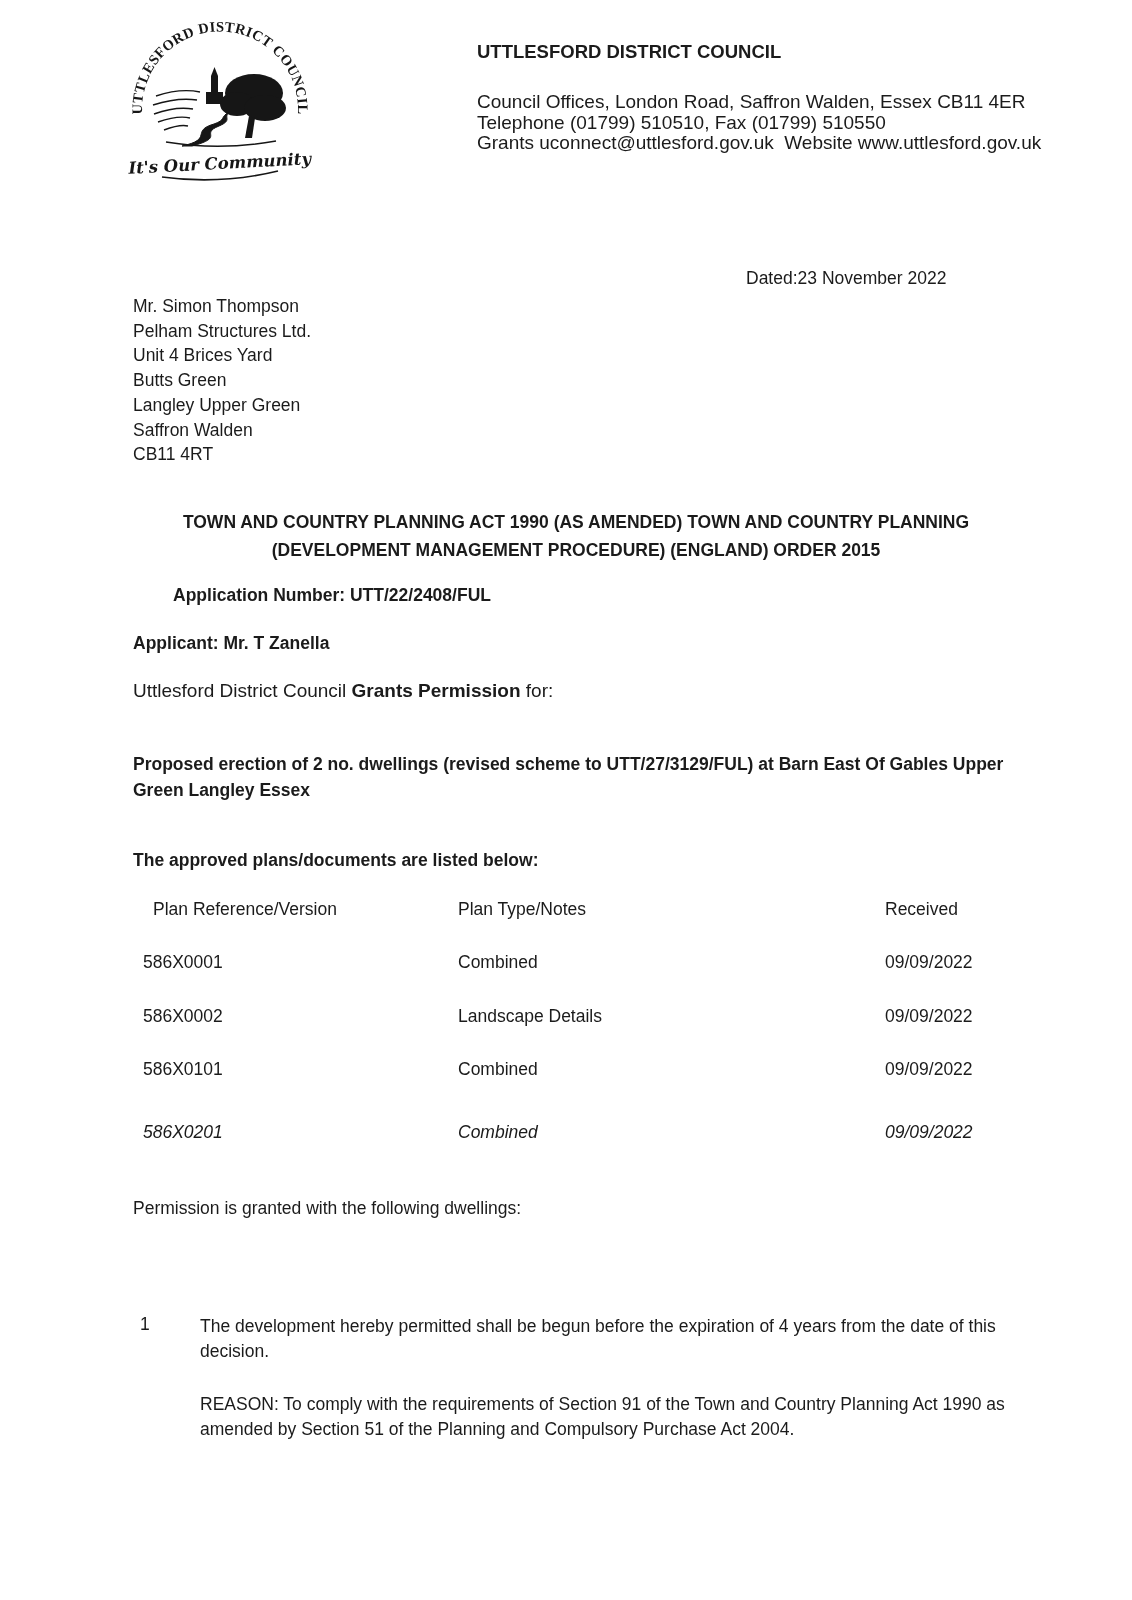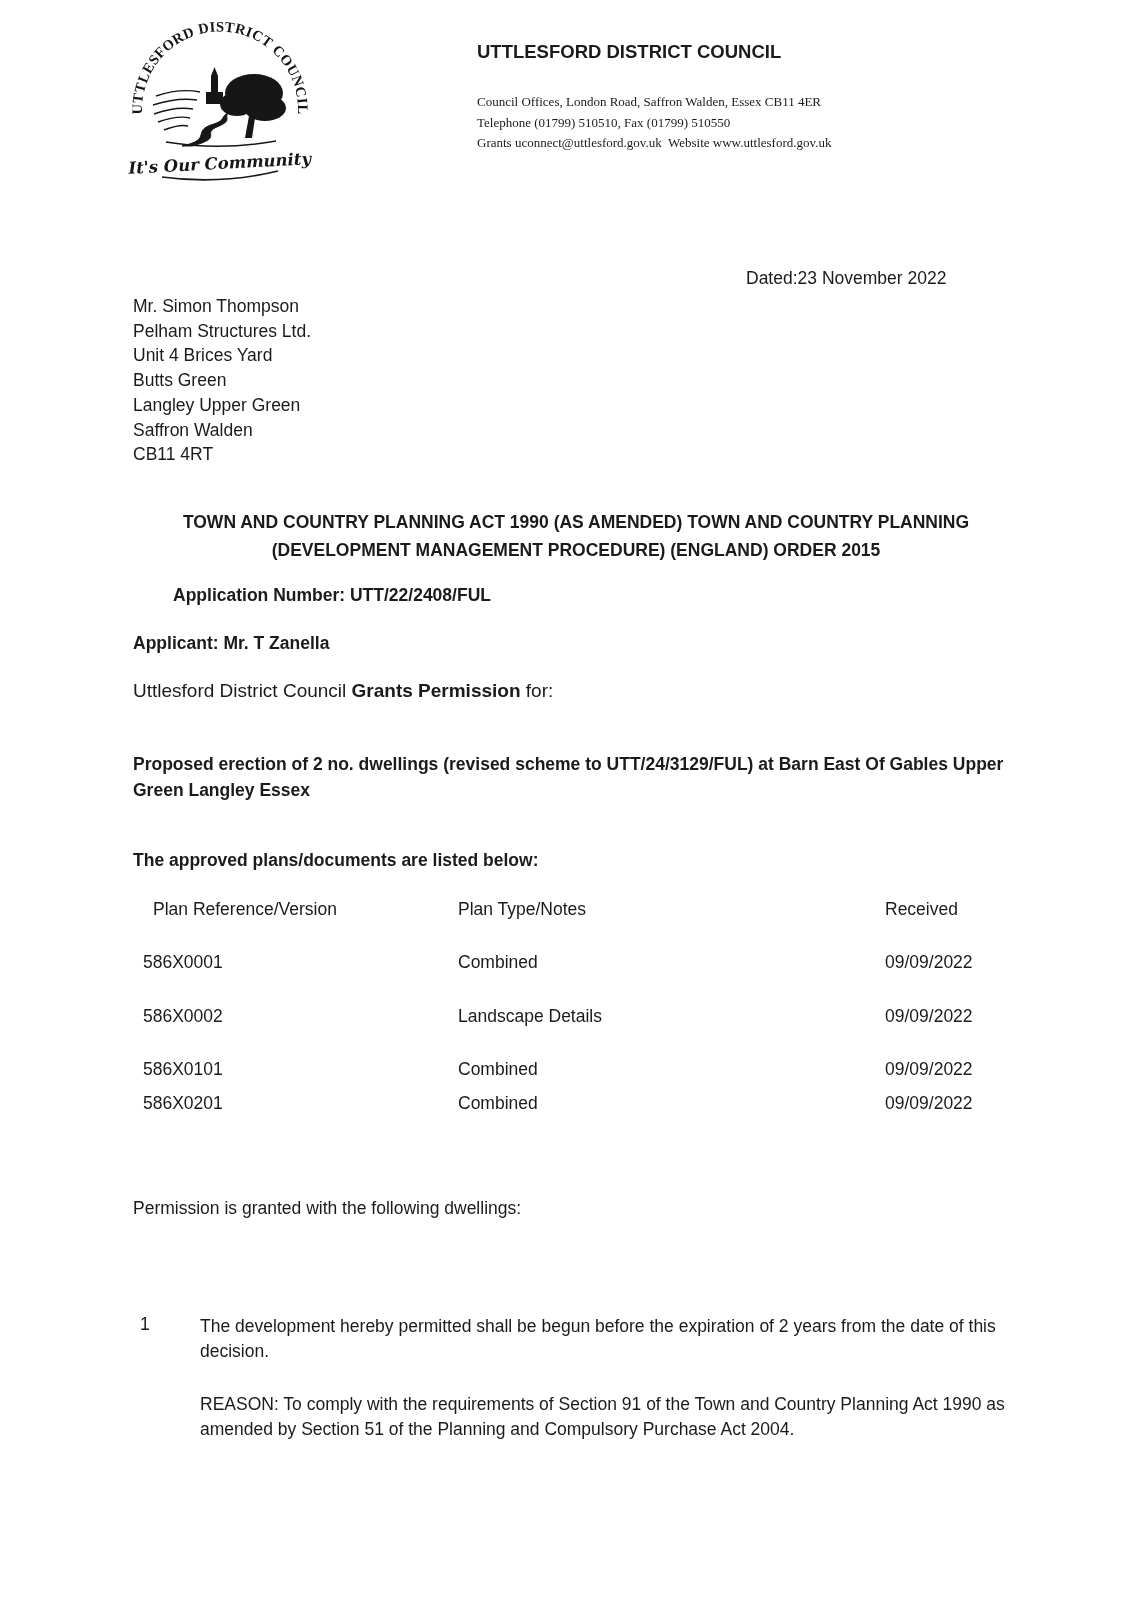--- a/index.html
+++ b/index.html
@@ -12,21 +12,21 @@
     color:#1b1b1b;
     overflow:hidden;
   }
   .abs { position:absolute; }
   .bold { font-weight:bold; }
   .pre { white-space:pre-wrap; }
 
   
   .logo { left:126px; top:20px; width:188px; height:168px; }
   .org-name { left:477px; top:41px; font-size:18.5px; font-weight:bold; }
-  .header-lines { left:477px; top:92px; font-size:13px; line-height:20.6px;font-family:Liberation Serif, serif; }
+  .header-lines { left:477px; top:92px; font-size:19px; line-height:20.6px; }
 
   
   .recipient { left:133px; top:268px; font-size:17.5px; line-height:24.7px;margin-top:26px; }
   .date-line { left:746px; top:268px; font-size:17.5px; }
 
   
   .act-title { left:146px; top:509px; width:860px; text-align:center;
                font-size:17.5px; font-weight:bold; line-height:27.5px; }
   .app-number { left:133px; top:585px; font-weight:bold; font-size:17.5px;margin-left:40px; }
   .applicant  { left:133px; top:633px; font-weight:bold; font-size:17.5px; }
@@ -106,21 +106,21 @@
 
   <div class="abs date-line">Dated:23 November 2022</div>
 
   <div class="abs act-title">TOWN AND COUNTRY PLANNING ACT 1990 (AS AMENDED) TOWN AND COUNTRY PLANNING (DEVELOPMENT MANAGEMENT PROCEDURE) (ENGLAND) ORDER 2015</div>
 
   <div class="abs app-number">Application Number: UTT/22/2408/FUL</div>
   <div class="abs applicant">Applicant: Mr. T Zanella</div>
 
   <div class="abs grant-line"><span>Uttlesford District Council </span><span class="bold">Grants Permission</span><span> for:</span></div>
 
-  <div class="abs proposal">Proposed erection of 2 no. dwellings (revised scheme to UTT/24/3129/FUL) at Barn East Of Gables Upper Green Langley Essex</div>
+  <div class="abs proposal">Proposed erection of 2 no. dwellings (revised scheme to UTT/27/3129/FUL) at Barn East Of Gables Upper Green Langley Essex</div>
 
   <div class="abs plans-intro">The approved plans/documents are listed below:</div>
 
   <div class="trow thead" style="top:899px;">
     <span class="c1">Plan Reference/Version</span>
     <span class="c2">Plan Type/Notes</span>
     <span class="c3">Received</span>
   </div>
   <div class="trow" style="top:952px;">
     <span class="c1">586X0001</span>
@@ -130,25 +130,25 @@
   <div class="trow" style="top:1005.5px;">
     <span class="c1">586X0002</span>
     <span class="c2">Landscape Details</span>
     <span class="c3">09/09/2022</span>
   </div>
   <div class="trow" style="top:1059px;padding-left:12px;">
     <span class="c1">586X0101</span>
     <span class="c2">Combined</span>
     <span class="c3">09/09/2022</span>
   </div>
-  <div class="trow" style="top:1093px;">
+  <div class="trow" style="top:1122px;font-style:italic;">
     <span class="c1">586X0201</span>
     <span class="c2">Combined</span>
     <span class="c3">09/09/2022</span>
   </div>
 
   <div class="abs cond-intro">Permission is granted with the following dwellings:</div>
 
   <div class="abs cond-num">1</div>
-  <div class="abs cond-text">The development hereby permitted shall be begun before the expiration of 2 years from the date of this decision.</div>
+  <div class="abs cond-text">The development hereby permitted shall be begun before the expiration of 4 years from the date of this decision.</div>
   <div class="abs cond-reason">REASON: To comply with the requirements of Section 91 of the Town and Country Planning Act 1990 as amended by Section 51 of the Planning and Compulsory Purchase Act 2004.</div>
 
 </div>
 
 </body></html>

